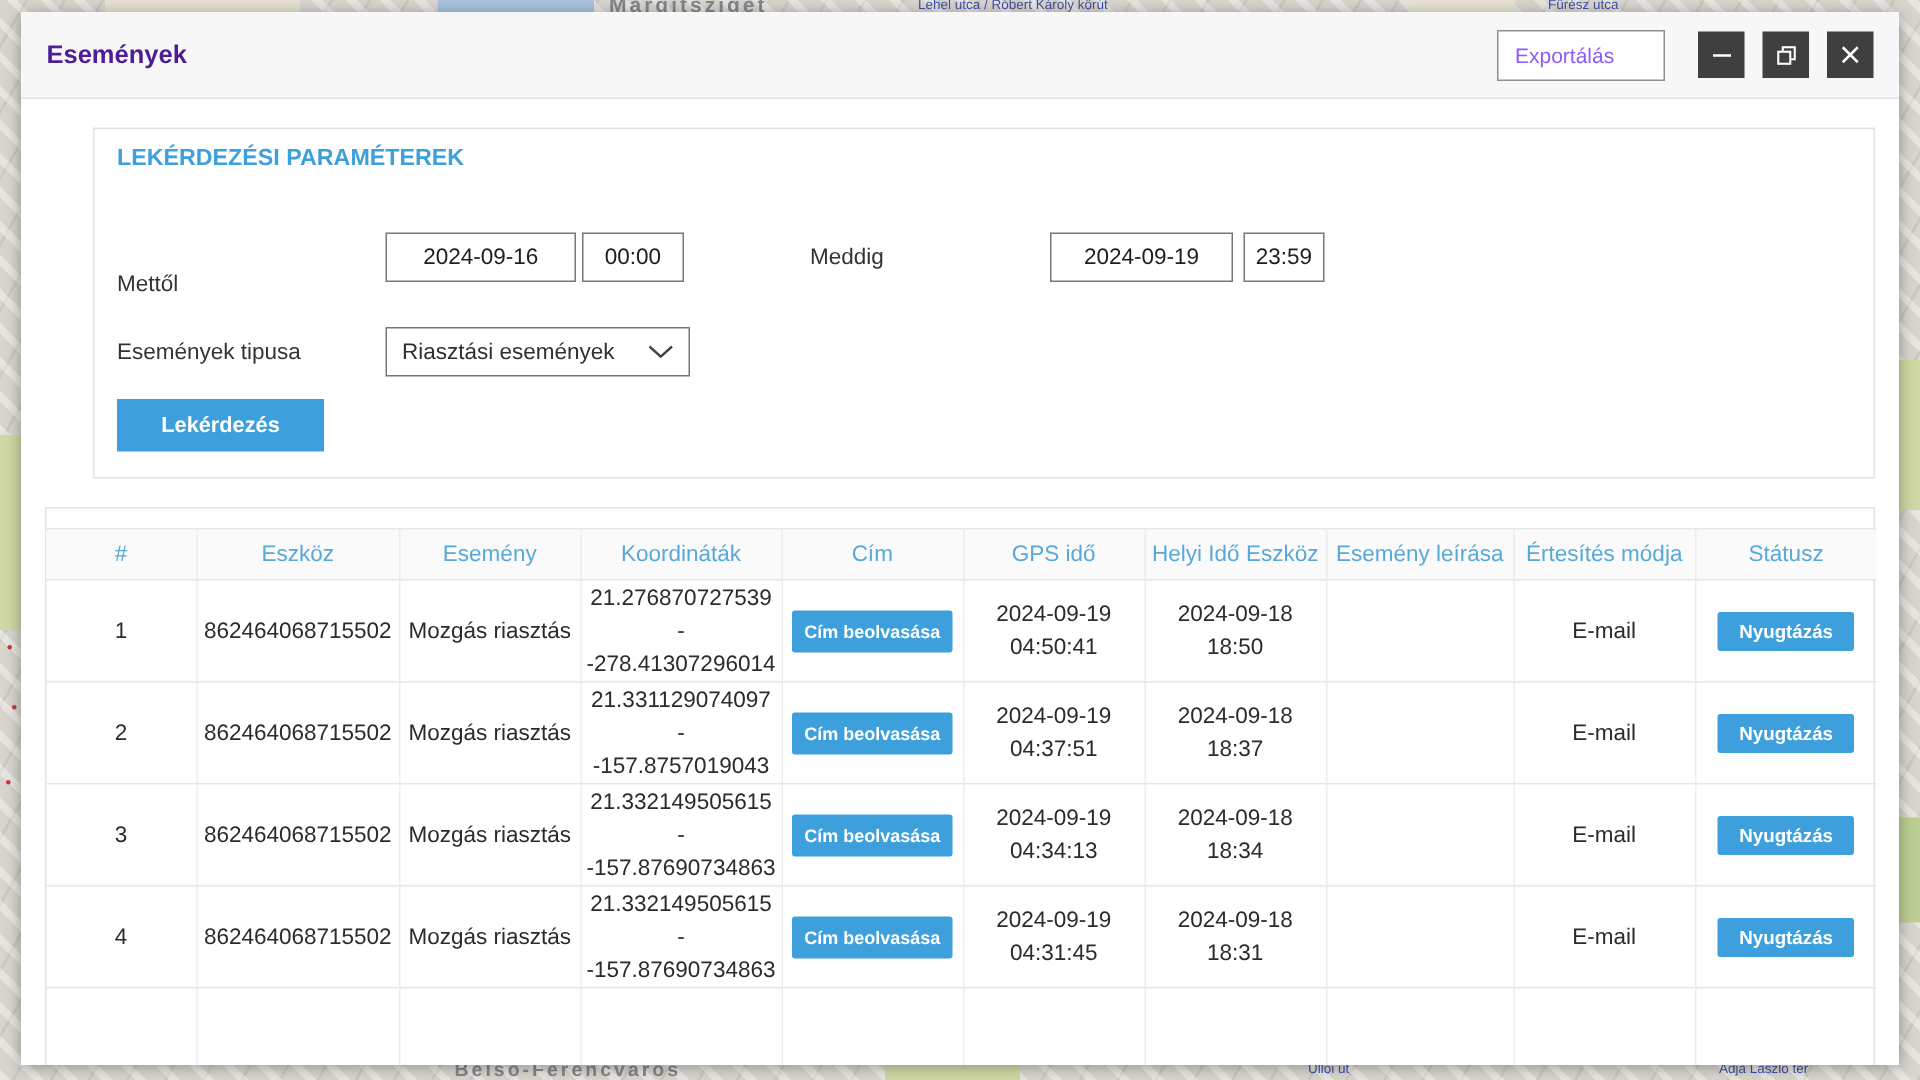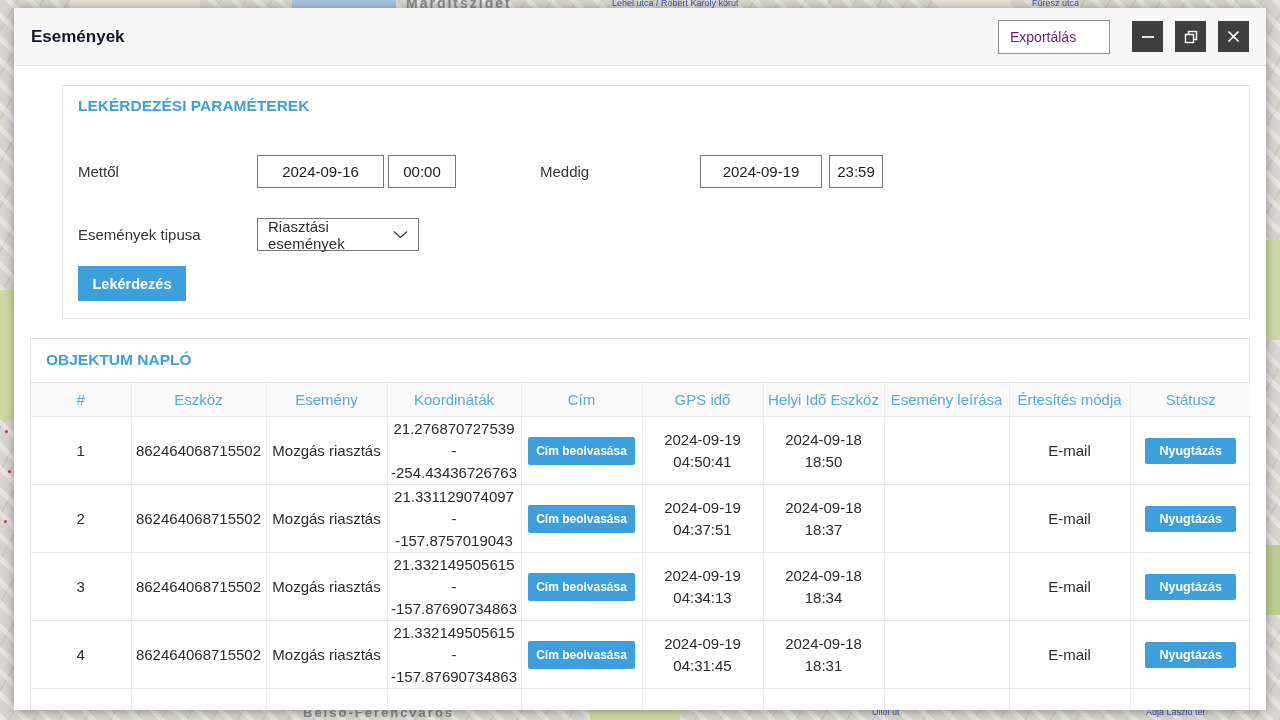--- a/index.html
+++ b/index.html
@@ -30,51 +30,51 @@
   .ml3 { left:303px; top:705px; font-size:13px; }
   .ml4 { left:872px; top:707px; font-size:9px; }
   .ml5 { left:1146px; top:707px; font-size:9px; }
 
   
   .dialog { position:absolute; left:14px; top:8px; width:1252px; height:702px;
     background:#fff; box-shadow:0 1px 10px rgba(0,0,0,.35); overflow:hidden; }
 
   .titlebar { height:58px; background:#f7f7f7; border-bottom:1px solid #e3e3e3;
     display:flex; align-items:center; padding:0 17px; }
-  .win-title { font-size:17px; font-weight:bold; color:#0f172a; }
+  .win-title { font-size:17px; font-weight:bold; color:#4c1d95; }
   .tb-spacer { flex:1; }
   .export-btn { width:112px; height:34px; background:#fff; border:1px solid #8f8f8f;
     display:flex; align-items:center; justify-content:space-between;
-    padding:0 11px; font-size:14px; color:#701a75; cursor:pointer; margin-right:10px;gap:26px; }
+    padding:0 11px; font-size:14px; color:#8b5cf6; cursor:pointer; margin-right:10px;gap:26px; }
   .win-btn { width:31px; height:31px; background:#3f3f3f; border:none; margin-left:12px;
     display:flex; align-items:center; justify-content:center; cursor:pointer; }
 
   .content { padding:0 16px; }
 
   .panel { border:1px solid #e3e3e3; position:relative; }
   .panel-title { color:#3da0dc; font-weight:bold; font-size:15.5px; }
 
   
   .panel-query { margin-top:19px; height:234px;margin-left:32px; }
   .panel-query .panel-title { position:absolute; left:15px; top:11px; }
   .q-desc { position:absolute; left:15px; top:36px; font-size:14.5px; color:#333; }
   .f-label { position:absolute; font-size:15px; color:#333; }
-  .lab-from { left:15px; top:77px; }
+  .lab-from { left:15px; top:95px; }
   .lab-to   { left:477px; top:77px; }
   .lab-type { left:15px; top:140px; }
   .f-input { position:absolute; height:33px; border:1px solid #777; background:#fff;
     font-family:inherit; font-size:15px; color:#1e1e1e; text-align:center; }
   .in-fdate { left:194px; top:69px; width:127px; }
   .in-ftime { left:325px; top:69px; width:68px; }
   .in-tdate { left:637px; top:69px; width:122px; }
   .in-ttime { left:766px; top:69px; width:54px; }
-  .f-select { position:absolute; left:194px; top:132px; width:162px; height:33px;
+  .f-select { position:absolute; left:194px; top:132px; width:203px; height:33px;
     border:1px solid #777; background:#fff; display:flex; align-items:center;
     justify-content:space-between; padding:10px 10px; font-size:15px; cursor:pointer; }
-  .btn-query { position:absolute; left:15px; top:180px; width:108px; height:35px;
+  .btn-query { position:absolute; left:15px; top:180px; width:138px; height:35px;
     background:#3da0dc; border:none; color:#fff; font-family:inherit;
     font-size:14.5px; font-weight:bold; cursor:pointer; }
 
   
   .panel-log { margin-top:19px; height:420px; }
   .panel-log .panel-title { display:block; padding:12px 0 0 15px; }
   table.log { width:100%; border-collapse:collapse; table-layout:fixed; margin-top:13px; }
   table.log th { height:34px; background:#fafafa; color:#58a8d8; font-weight:normal;
     font-size:15px; border-top:1px solid #e6e6e6; border-bottom:1px solid #e6e6e6;
     border-left:1px solid #ececec; }
@@ -161,21 +161,20 @@
         <span>Riasztási események</span>
         <svg class="chev" width="17" height="9" viewBox="0 0 17 9">
           <polyline points="1,1 8.5,7.8 16,1" fill="none" stroke="#444" stroke-width="1.6"></polyline>
         </svg>
       </div>
 
       <button class="btn-query">Lekérdezés</button>
     </div>
 
     <div class="panel panel-log">
-      <span class="panel-title">OBJEKTUM NAPLÓ</span>
 
       <table class="log">
         <colgroup>
           <col style="width:100px">
             <col style="width:135px">
             <col style="width:121px">
           <col style="width:134px">
             <col style="width:121px">
             <col style="width:121px">
           <col style="width:121px">
@@ -198,21 +197,21 @@
           </tr>
         </thead>
         <tbody>
           <tr>
             <td>1</td>
             <td>862464068715502</td>
             <td>Mozgás riasztás</td>
             <td>
               <span>21.276870727539</span><br>
               <span>-</span><br>
-              <span>-254.43436726763</span>
+              <span>-278.41307296014</span>
             </td>
             <td>
               <button class="cell-btn btn-addr">Cím beolvasása</button>
             </td>
             <td>
               <span>2024-09-19</span><br>
               <span>04:50:41</span>
             </td>
             <td>
               <span>2024-09-18</span><br>

